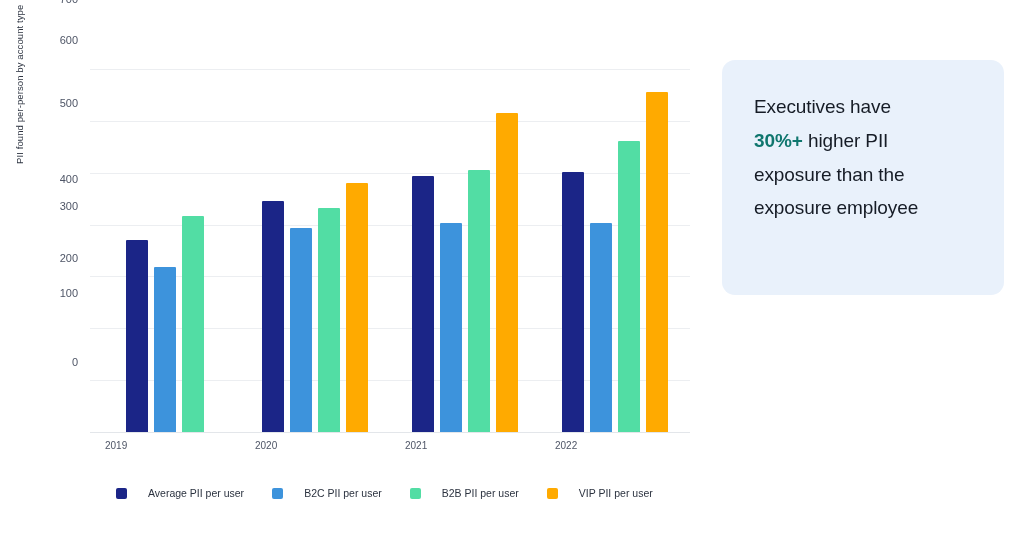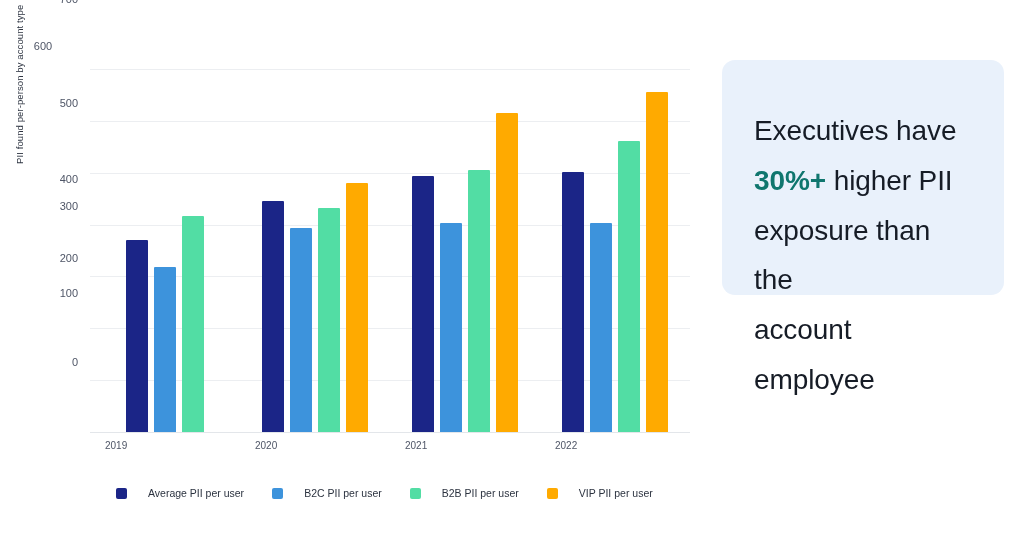--- a/index.html
+++ b/index.html
@@ -43,43 +43,42 @@
   .legend-swatch{width:11px;height:11px;border-radius:2px;margin-right:8px;}
   .legend-label{font-size:10.5px;color:#2c3340;white-space:nowrap;}
 
   
   .callout{
     position:absolute;left:722px;top:60px;width:282px;height:235px;
     background:#e9f1fb;border-radius:13px;box-sizing:border-box;
     padding:30px 34px 0 32px;
   }
   .callout-text{
-    font-size:28px;line-height:1.78;color:#161c26;font-weight:400;
+    font-size:19px;line-height:1.78;color:#161c26;font-weight:400;
     letter-spacing:-.1px;
-    margin-top:16px;
   }
   .callout-hi{color:#0f766e;font-weight:700;}
 </style>
 </head>
 <body>
 
 <div id="stage">
 
   <div class="chart-panel">
 
     <div class="y-axis-title">PII found per-person by account type</div>
 
     <div class="ytick-wrap" id="ytick-wrap">
         <div class="ytick-lbl" style="top: 363px;">0</div>
         <div class="ytick-lbl" style="top: 294px;">100</div>
         <div class="ytick-lbl" style="top: 259.286px;">200</div>
         <div class="ytick-lbl" style="top: 207.429px;">300</div>
         <div class="ytick-lbl" style="top: 155.571px; margin-top: 24px;">400</div>
         <div class="ytick-lbl" style="top: 103.714px;">500</div>
-        <div class="ytick-lbl" style="top: 47px; text-align: center;">600</div>
+        <div class="ytick-lbl" style="top: 41px;">600</div>
         <div class="ytick-lbl" style="top: 0px;">700</div>
       </div>
 
     <div class="plot" id="plot">
         <div class="baseline" style="top: 363px;"></div>
         <div class="gridline" style="top: 311.143px;"></div>
         <div class="gridline" style="top: 259.286px;"></div>
         <div class="gridline" style="top: 207.429px;"></div>
         <div class="gridline" style="top: 155.571px;"></div>
         <div class="gridline" style="top: 103.714px;"></div>
@@ -127,17 +126,17 @@
           <span class="legend-label">VIP PII per user</span>
         </div>
       </div>
   </div>
 
   <div class="callout">
     <div class="callout-text">
       <span>Executives have</span><br>
       <span class="callout-hi">30%+</span><span> higher PII</span><br>
       <span>exposure than the</span><br>
-      <span>account employee</span><br>
+      <span>exposure employee</span><br>
     </div>
   </div>
 
 </div>
 
 </body></html>

